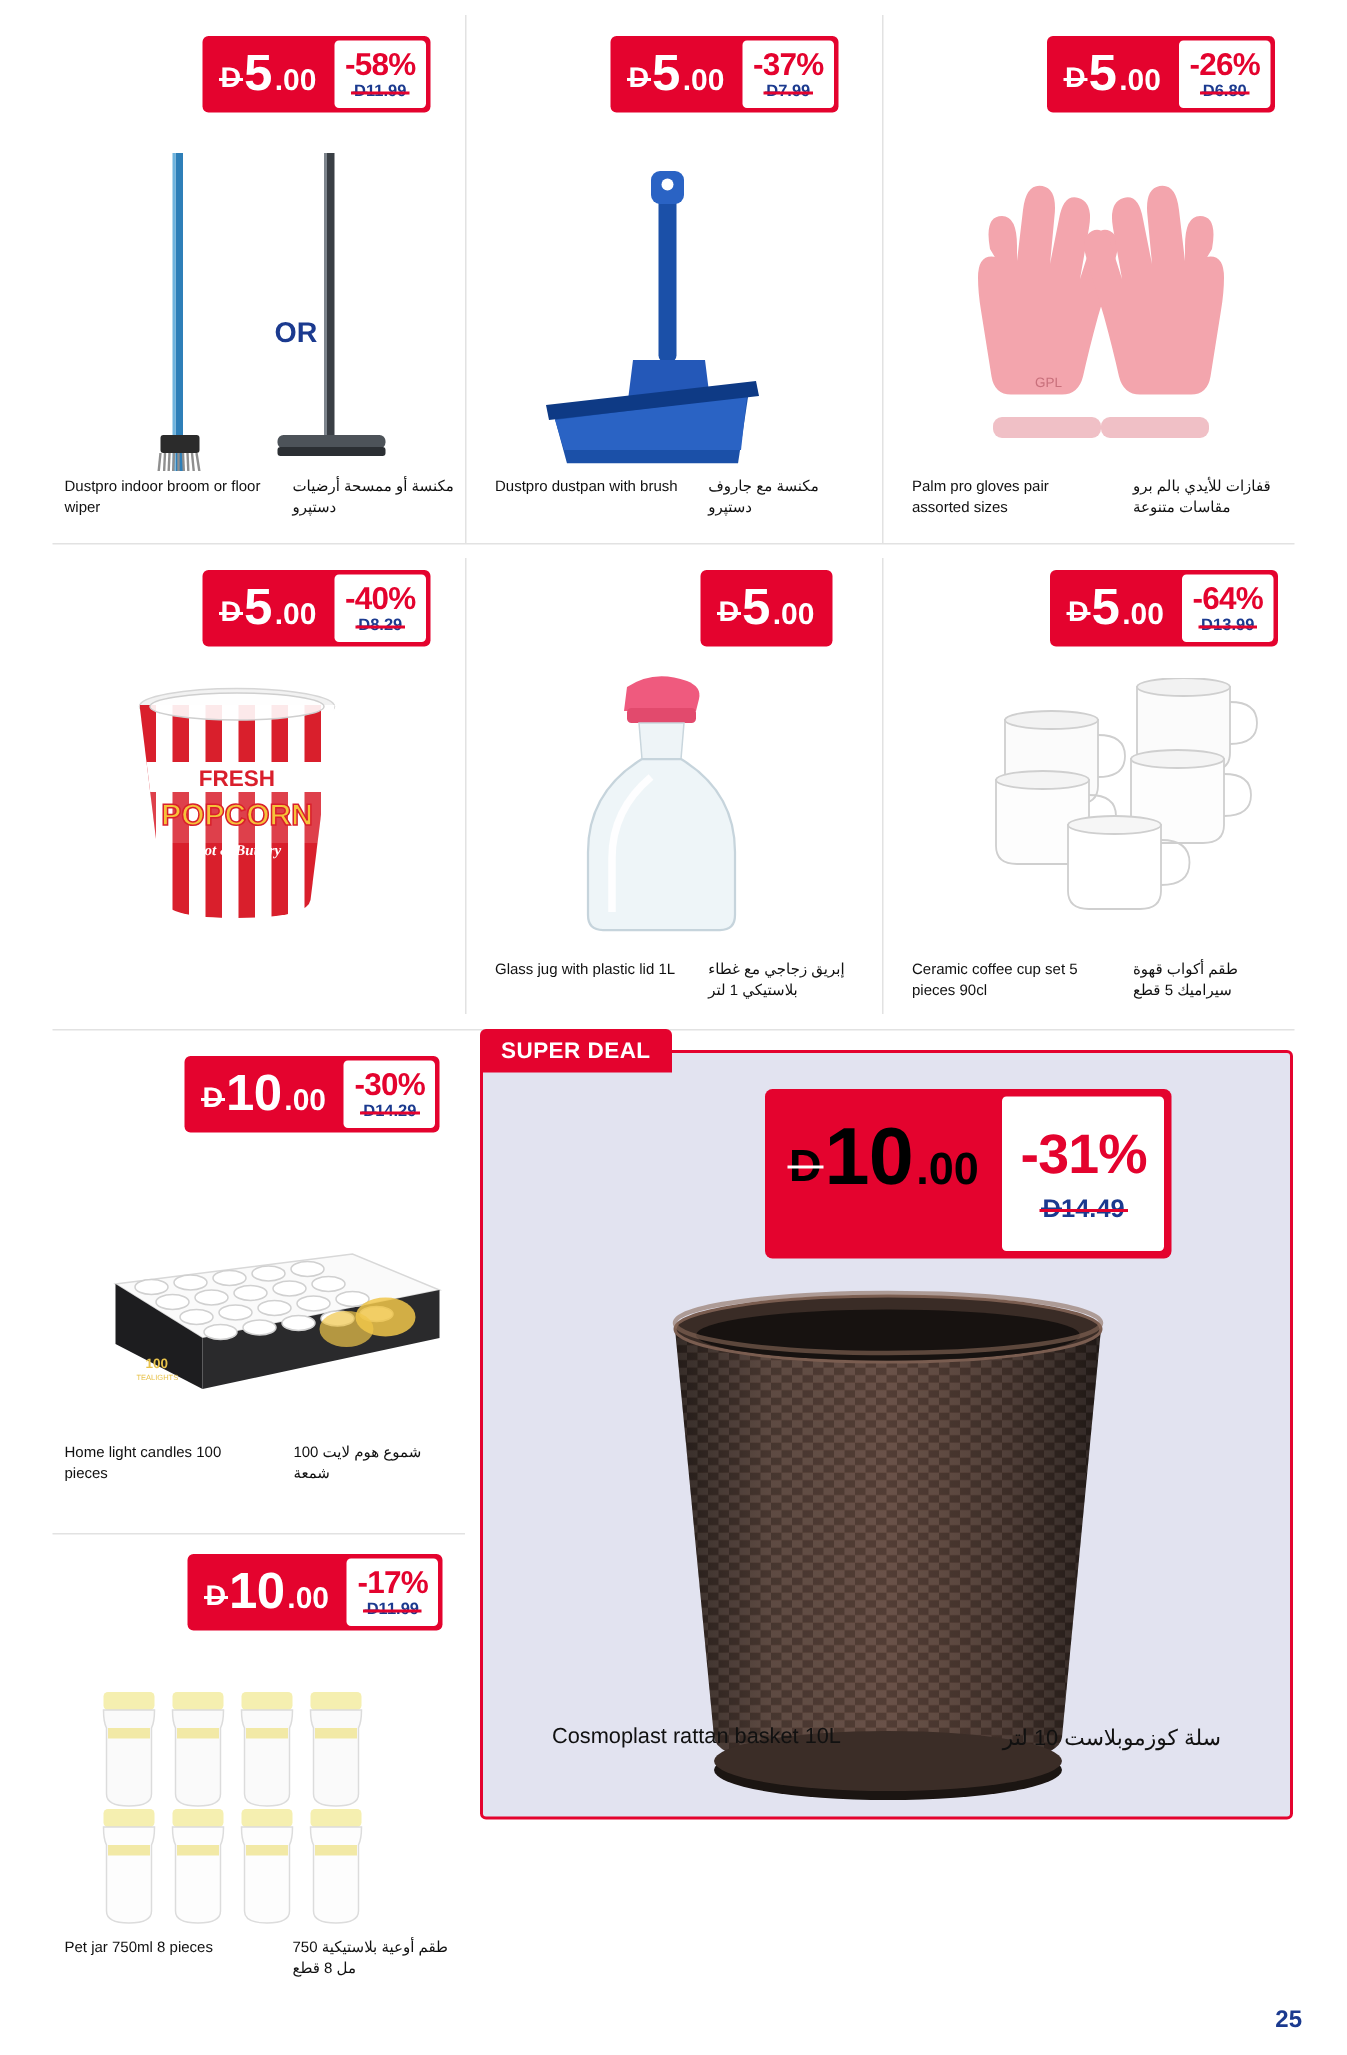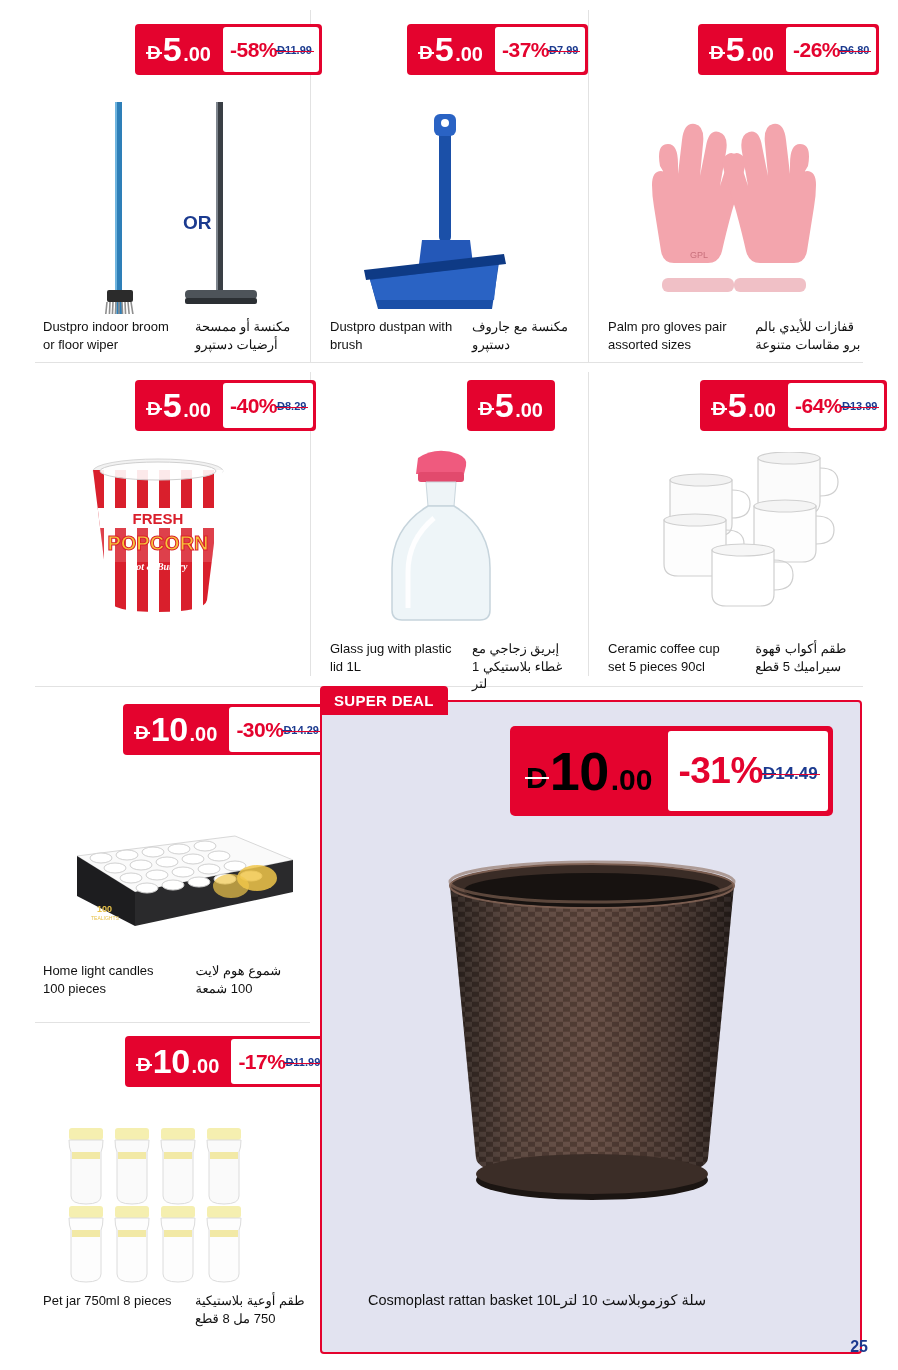--- a/index.html
+++ b/index.html
@@ -60,21 +60,21 @@
     height: 2px;
     background: #fff;
   }
   .int { font-size: 34px; font-weight: bold; letter-spacing: -0.5px; }
   .dec { font-size: 20px; font-weight: bold; }
 
   .price-right {
     background: #fff;
     color: #e4032e;
     display: flex;
-    flex-direction: row;
+    flex-direction: column;
     align-items: center;
     justify-content: center;
     padding: 4px 7px;
     min-width: 60px;
     margin: 3px 3px 3px 0;
     border-radius: 3px;
   }
   .pct { font-size: 21px; font-weight: bold; letter-spacing: -0.5px; }
   .was {
     font-size: 11px;
@@ -95,21 +95,21 @@
   .was .cur2 .bar2 {
     position: absolute; left:-1px; right:-1px; top:47%;
     height: 1.5px; background: #1b3a8f;
   }
 
   
   .caption {
     display: flex;
     justify-content: space-between;
     align-items: flex-start;
-    font-size: 13px;
+    font-size: 10px;
     color: #111;
     line-height: 1.35;
     gap: 20px;
   }
   .cap-en { max-width: 58%; }
   .cap-ar { text-align: left; direction: rtl; max-width: 42%; }
 
   
   .art { position: relative; }
   .or-label {
@@ -159,21 +159,21 @@
   .sd-price .cur { font-size: 30px; }
   .sd-price .int { font-size: 54px; }
   .sd-price .dec { font-size: 30px; }
   .sd-price .price-right { min-width: 108px; margin:5px 5px 5px 0; padding: 18px 10px;}
   .sd-price .pct { font-size: 37px; }
   .sd-price .was { font-size: 17px; margin-top: 5px; }
 
   .sd-caption {
     position:absolute;
     left: 46px; right: 46px;
-    display:flex; justify-content:flex-start;
+    display:flex; justify-content:space-between;
     font-size: 14.5px;
     color:#111;
   }
 
   .pagenum {
     position: absolute;
     right: 30px; bottom: 14px;
     font-size: 16px;
     font-weight: bold;
     color: #1b3a8f;
@@ -559,21 +559,21 @@
         </g>
       </svg>
     </div>
 
     <div class="caption" style="position:absolute;left:8px;top:256px;width:262px;">
       <span class="cap-en">Pet jar 750ml 8 pieces</span>
       <span class="cap-ar">طقم أوعية بلاستيكية 750 مل 8 قطع</span>
     </div>
   </div>
 
-  <div class="superdeal" style="left:320px;top:700px;width:542px;height:654px;">
+  <div class="superdeal" style="left:320px;top:700px;width:542px;height:513px;">
     <div class="sd-tab">SUPER DEAL</div>
 
 
     <div class="sd-price" style="left:188px;top:24px;">
       <div class="price-main">
         <span class="cur"><span>D</span><i class="bar"></i></span>
         <span class="int">10</span>
         <span class="dec">.00</span>
       </div>
       <div class="price-right">

